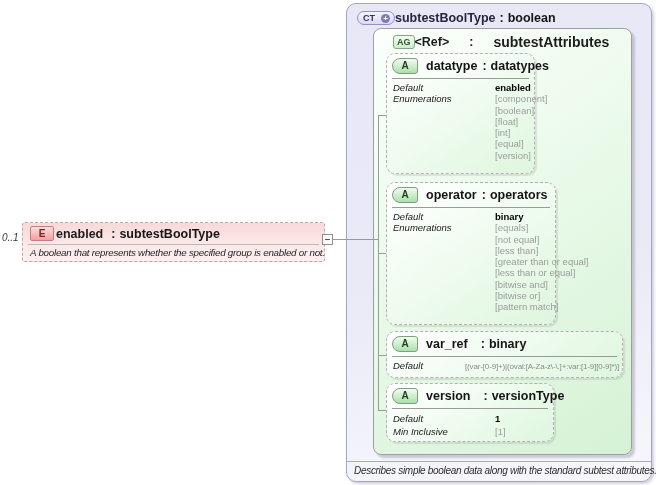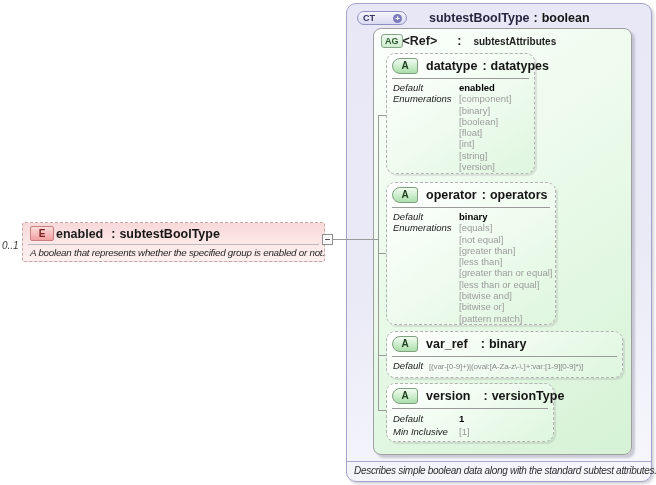--- a/index.html
+++ b/index.html
@@ -3,21 +3,21 @@
 <meta charset="utf-8">
 <style>
   html,body { margin:0; padding:0; background:#ffffff; }
   .canvas {
     position:relative; width:656px; height:485px; background:#ffffff;
     font-family:"Liberation Sans", sans-serif; overflow:hidden;
   }
 
   
   .occurrence {
-    position:absolute; left:2px; top:240px;
+    position:absolute; left:2px; top:232px;
     font-style:italic; font-size:10px; color:#3a3a3a;
   }
   .element-box {
     position:absolute; left:22px; top:222px; width:303px; height:40px;
     border:1px dashed #c3a6a6; border-radius:3px; box-sizing:border-box;
     background:linear-gradient(180deg,#f9d9d9 0%,#fce9e9 60%,#fdf0f0 100%);
   }
   .el-header { display:flex; align-items:center; padding:3px 0 0 7px; }
   .e-badge {
     width:22px; height:13px; flex:none;
@@ -46,54 +46,54 @@
 
   
   .ct-box {
     position:absolute; left:346px; top:3px; width:306px; height:479px; box-sizing:border-box;
     background:linear-gradient(170deg,#e7e7f6 0%,#eaeaf7 55%,#f7f7fc 100%);
     border:1px solid #a3a3cb; border-radius:10px;
     box-shadow:2px 2px 3px rgba(150,150,170,.45);
   }
   .ct-header { position:absolute; left:10px; top:7px; display:flex; align-items:center; }
   .ct-badge {
-    display:inline-flex; align-items:flex-end; gap:18px; padding:1px 4px 1px 5px;
+    display:inline-flex; align-items:flex-end; gap:6px; padding:1px 4px 1px 5px;
     border:1px solid #9191c2; border-radius:8px;
     background:linear-gradient(180deg,#f5f5fd,#dadaf2);
     font-weight:bold; font-size:9px; color:#33335c;
   }
   .plus-circle {
     width:9px; height:9px; border-radius:50%; background:#7d7dbd;
     color:#fff; font-size:8px; line-height:9px; text-align:center; font-weight:bold;
   }
-  .ct-title { font-weight:bold; font-size:12.5px; color:#26263f; margin-left:22px; }
+  .ct-title { font-weight:bold; font-size:12.5px; color:#26263f; margin-left:0; }
   .ct-title .colon { margin-left:4px; } .ct-title .type { margin-left:4px; }
 
   .footer-line { position:absolute; left:0; right:0; top:457px; height:1px; background:#a9a9cb; }
   .footer-text {
     position:absolute; left:7px; top:461px; white-space:nowrap;
     font-style:italic; font-size:10px; color:#2e2e2e; letter-spacing:-0.3px;
   }
 
   
   .ag-box {
     position:absolute; left:373px; top:28px; width:259px; height:427px; box-sizing:border-box;
     border:1px solid #9f9f9f; border-radius:8px;
     background:linear-gradient(145deg,#fcfffc 0%,#eafaea 45%,#d5f2d5 100%);
     box-shadow:3px 3px 2px rgba(140,140,160,.4);
   }
-  .ag-header { position:absolute; left:7px; top:5px; display:flex; align-items:center;text-align:center; }
+  .ag-header { position:absolute; left:19px; top:5px; display:flex; align-items:center;text-align:center; }
   .ag-badge {
     padding:1px 3px; border:1px solid #87a687; border-radius:3px;
     background:linear-gradient(180deg,#f0fbf0,#cfeccf);
     font-weight:bold; font-size:9px; color:#2e572e;
   }
   .ag-name { font-weight:bold; font-size:12.5px; color:#1d1d1d; }
   .ag-colon { font-weight:bold; font-size:12.5px; color:#1d1d1d; margin-left:20px; }
-  .ag-type { font-weight:bold; font-size:10px; color:#1d1d1d; margin-left:12px; }
+  .ag-type { font-weight:bold; font-size:14px; color:#1d1d1d; margin-left:20px; }
 
   
   .attr-box {
     position:absolute; box-sizing:border-box;
     border:1px dashed #b2b2b2; border-radius:9px;
     background:linear-gradient(145deg,#ffffff 0%,#f1fcf1 45%,#def6de 100%);
     box-shadow:2px 2px 1px rgba(150,150,150,.25);
   }
   #attr-datatype { left:386px; top:53px;  width:149px; height:121px; }
   #attr-operator { left:386px; top:182px; width:170px; height:143px; }
@@ -107,21 +107,21 @@
     background:linear-gradient(180deg,#f2fcf2,#abdfab);
     font-weight:bold; font-size:10px; color:#1e421e; text-align:center; line-height:14px;
   }
   .attr-name { font-weight:bold; font-size:12.5px; color:#151515; margin-left:8px; }
   .colon { font-weight:bold; font-size:12.5px; color:#151515; margin-left:5px; }
   .colon.wide { margin-left:13px; }
   .type { font-weight:bold; font-size:12.5px; color:#151515; margin-left:4px; }
 
   .attr-sep { height:1px; background:#9a9a9a; margin:4px 5px 0 5px; }
   .rows { padding:3px 6px 0 6px; }
-  .row { display:flex; font-size:9.5px; line-height:11.3px; }
+  .row { display:flex; font-size:9.5px; line-height:11.3px;gap:36px; }
   .rows-wide .row { line-height:13px; }
   .flabel { font-style:italic; color:#1a1a1a; width:66px; flex:none; }
   .flabel.narrow { width:36px; }
   .fval { color:#9c9c9c; white-space:nowrap; }
   .fval.bold { color:#000; font-weight:bold; }
   .fval.pattern { font-size:8px; color:#8a8a8a; letter-spacing:-0.15px; line-height:13px; }
 </style>
 </head>
 <body>
 
@@ -183,37 +183,33 @@
       <div class="row">
           <span class="flabel">Default</span>
           <span class="fval bold">enabled</span>
         </div>
       <div class="row">
           <span class="flabel">Enumerations</span>
           <span class="fval">[component]</span>
         </div>
       <div class="row">
           <span class="flabel"></span>
-          <span class="fval">[binary]</span>
-        </div>
-      <div class="row">
-          <span class="flabel"></span>
           <span class="fval">[boolean]</span>
         </div>
       <div class="row">
           <span class="flabel"></span>
           <span class="fval">[float]</span>
         </div>
       <div class="row">
           <span class="flabel"></span>
           <span class="fval">[int]</span>
         </div>
       <div class="row">
           <span class="flabel"></span>
-          <span class="fval">[string]</span>
+          <span class="fval">[equal]</span>
         </div>
       <div class="row">
           <span class="flabel"></span>
           <span class="fval">[version]</span>
         </div>
     </div>
   </div>
 
   <div class="attr-box" id="attr-operator">
     <div class="attr-header">
@@ -231,24 +227,20 @@
       <div class="row">
           <span class="flabel">Enumerations</span>
           <span class="fval">[equals]</span>
         </div>
       <div class="row">
           <span class="flabel"></span>
           <span class="fval">[not equal]</span>
         </div>
       <div class="row">
           <span class="flabel"></span>
-          <span class="fval">[greater than]</span>
-        </div>
-      <div class="row">
-          <span class="flabel"></span>
           <span class="fval">[less than]</span>
         </div>
       <div class="row">
           <span class="flabel"></span>
           <span class="fval">[greater than or equal]</span>
         </div>
       <div class="row">
           <span class="flabel"></span>
           <span class="fval">[less than or equal]</span>
         </div>

